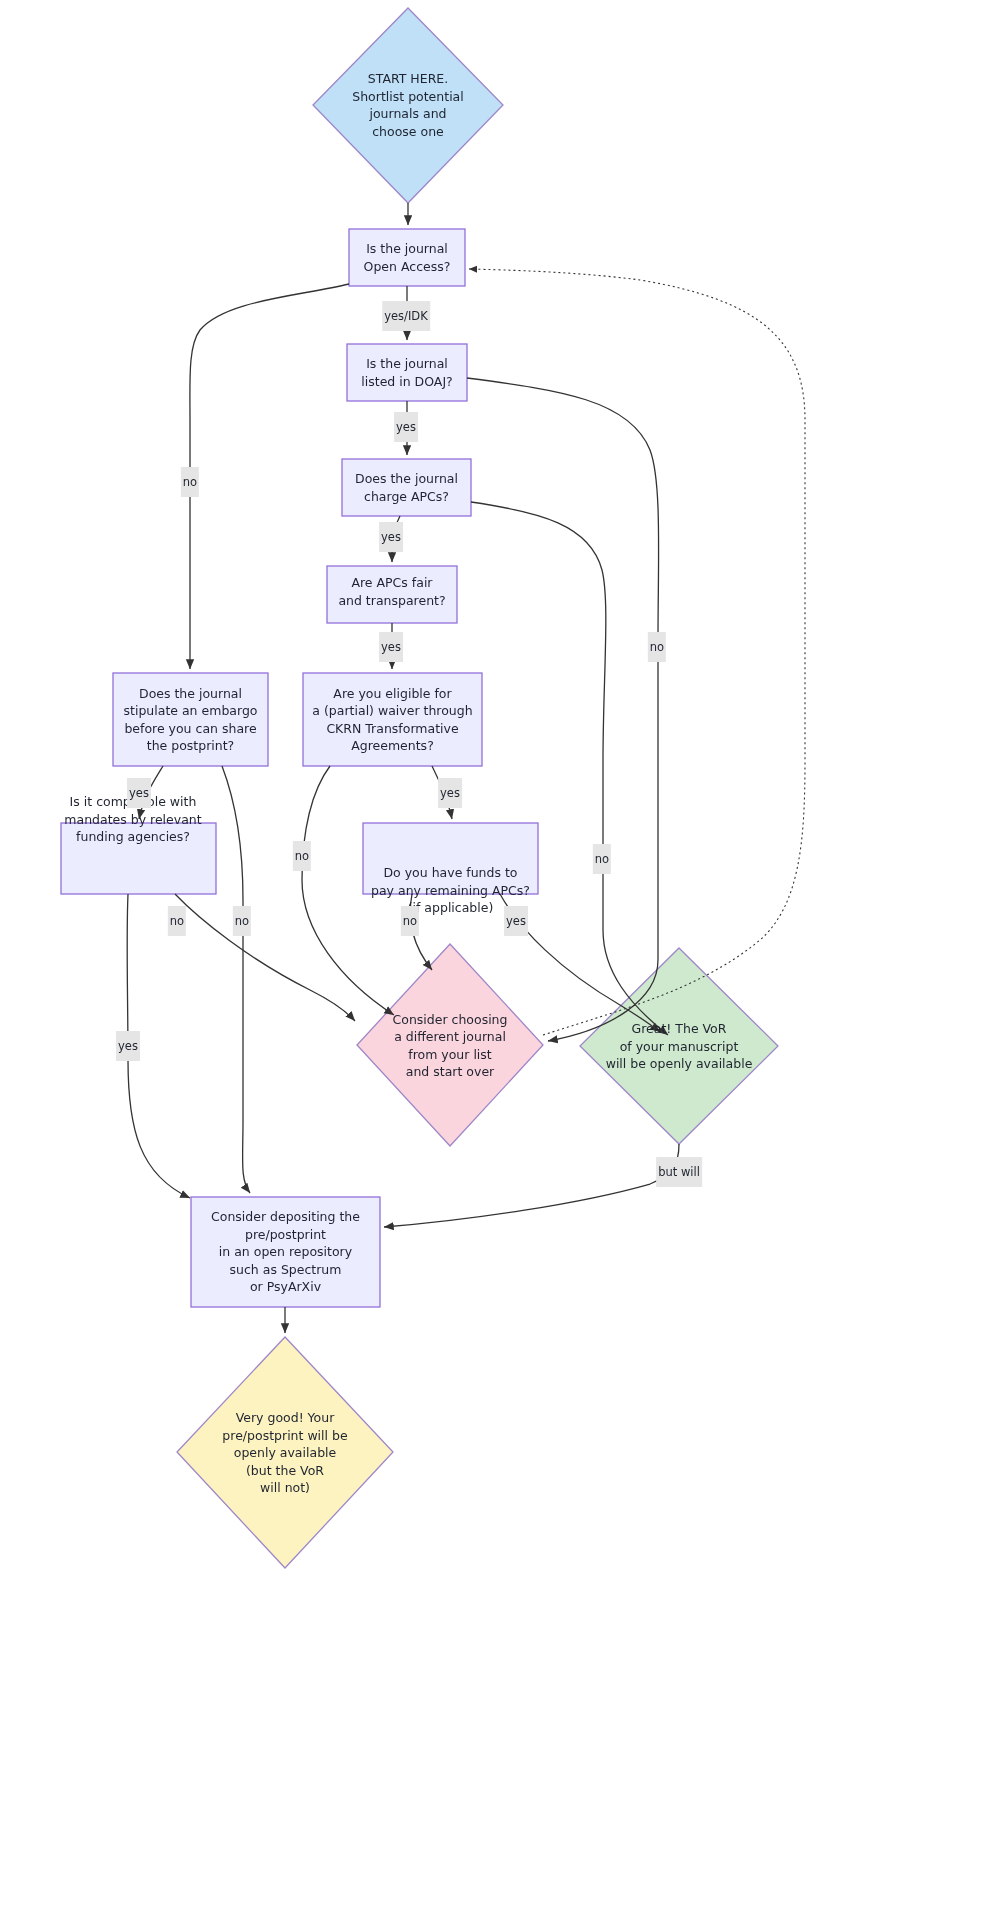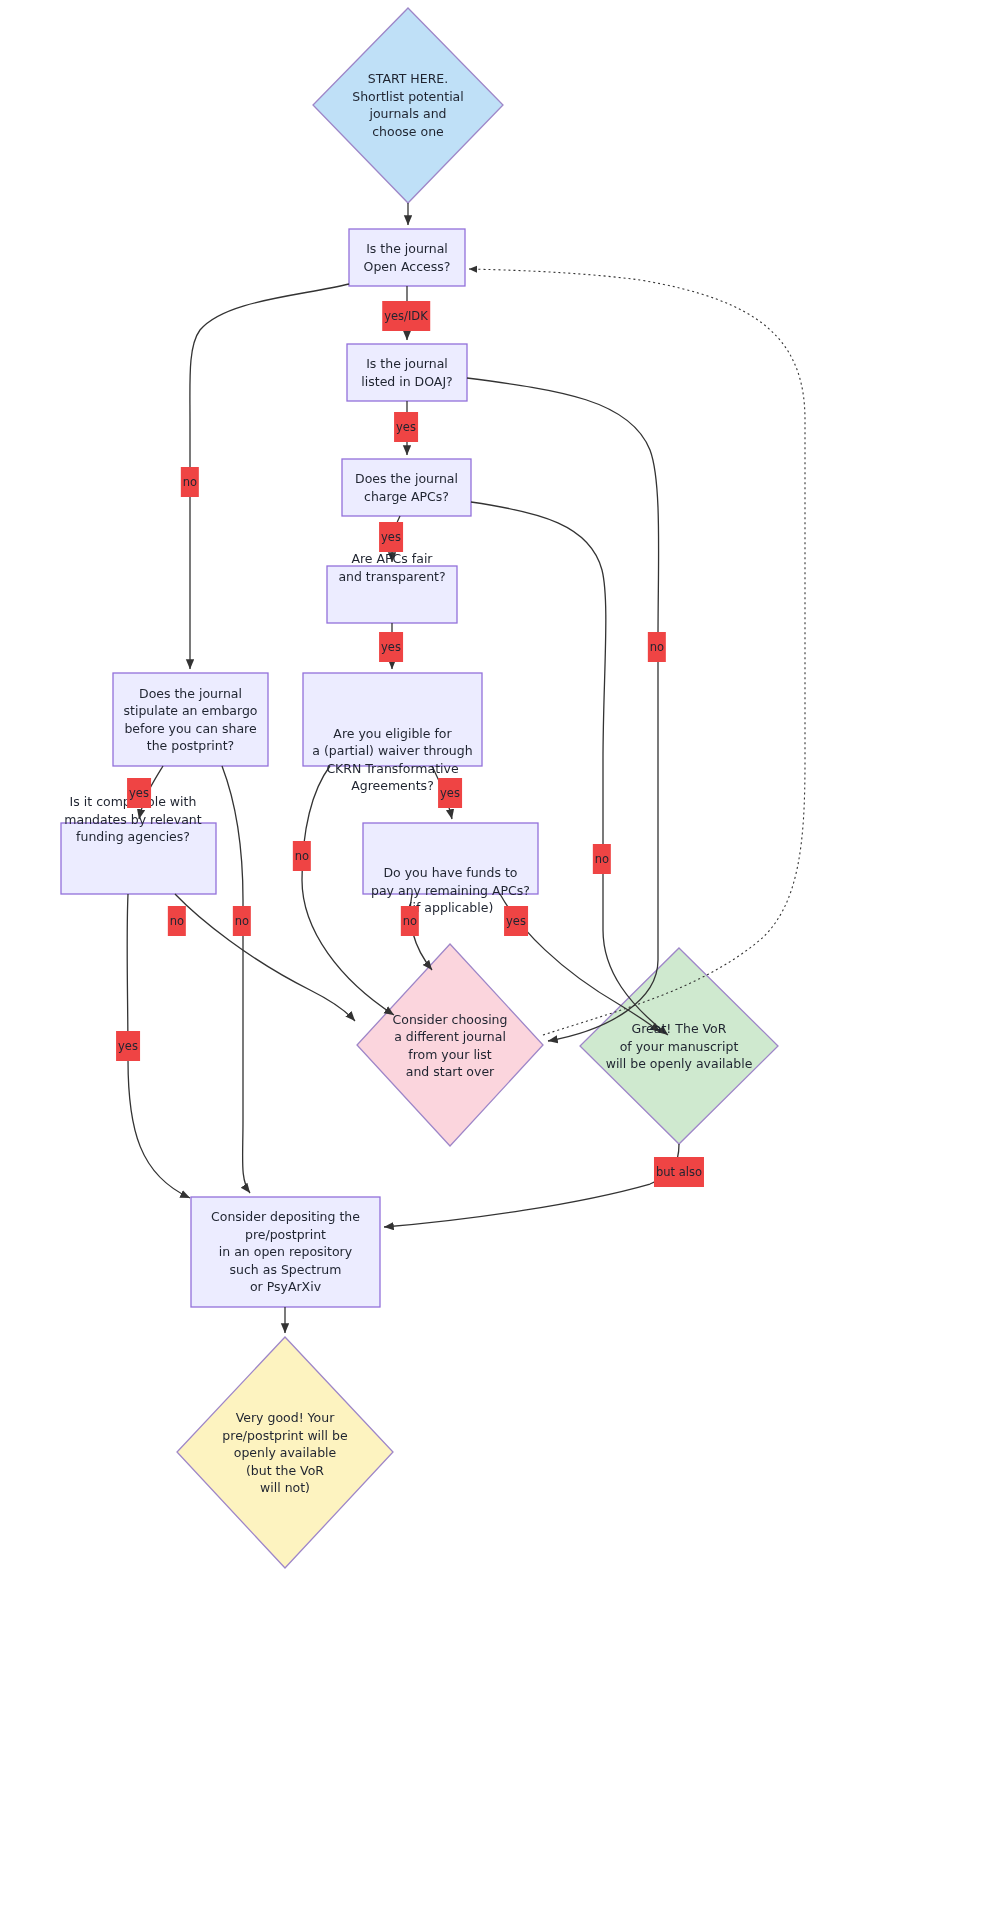--- a/index.html
+++ b/index.html
@@ -67,21 +67,21 @@
     line-height: 17.5px;
     font-family: "DejaVu Sans", sans-serif;
     white-space: pre-line;
     pointer-events: none;
     display: flex;
     align-items: center;
     justify-content: center;
   }
   .edge-label {
     position: absolute;
-    background: #ef4444;
+    background: #e5e5e5;
     color: #1f2430;
     font-size: 11.5px;
     line-height: 14px;
     font-family: "DejaVu Sans", sans-serif;
     padding: 8px 2px;
     white-space: nowrap;
     transform: translate(-50%, -50%);
   }
 </style>
 </head>
@@ -168,29 +168,29 @@
 
   <div class="node-text" style="left:349px; top:229px; width:116px; height:57px;">Is the journal
 Open Access?</div>
 
   <div class="node-text" style="left:347px; top:344px; width:120px; height:57px;">Is the journal
 listed in DOAJ?</div>
 
   <div class="node-text" style="left:342px; top:459px; width:129px; height:57px;">Does the journal
 charge APCs?</div>
 
-  <div class="node-text" style="left:327px; top:542px; width:130px; height:51px;">Are APCs fair
+  <div class="node-text" style="left:327px; top:566px; width:130px; height:51px;">Are APCs fair
 and transparent?</div>
 
   <div class="node-text" style="left:113px; top:673px; width:155px; height:93px;">Does the journal
 stipulate an embargo
 before you can share
 the postprint?</div>
 
-  <div class="node-text" style="left:303px; top:713px; width:179px; height:93px;">Are you eligible for
+  <div class="node-text" style="left:303px; top:673px; width:179px; height:93px;">Are you eligible for
 a (partial) waiver through
 CKRN Transformative
 Agreements?</div>
 
   <div class="node-text" style="left:61px; top:784px; width:144px; height:71px;">Is it compatible with
 mandates by relevant
 funding agencies?</div>
 
   <div class="node-text" style="left:363px; top:855px; width:175px; height:71px;">Do you have funds to
 pay any remaining APCs?
@@ -240,15 +240,15 @@
   <div class="edge-label" style="left:177px; top:921px;">no</div>
 
   <div class="edge-label" style="left:450px; top:793px;">yes</div>
 
   <div class="edge-label" style="left:302px; top:856px;">no</div>
 
   <div class="edge-label" style="left:410px; top:921px;">no</div>
 
   <div class="edge-label" style="left:516px; top:921px;">yes</div>
 
-  <div class="edge-label" style="left:679px; top:1172px;">but also</div>
+  <div class="edge-label" style="left:679px; top:1172px;">but will</div>
 
 </div>
 
 </body></html>

